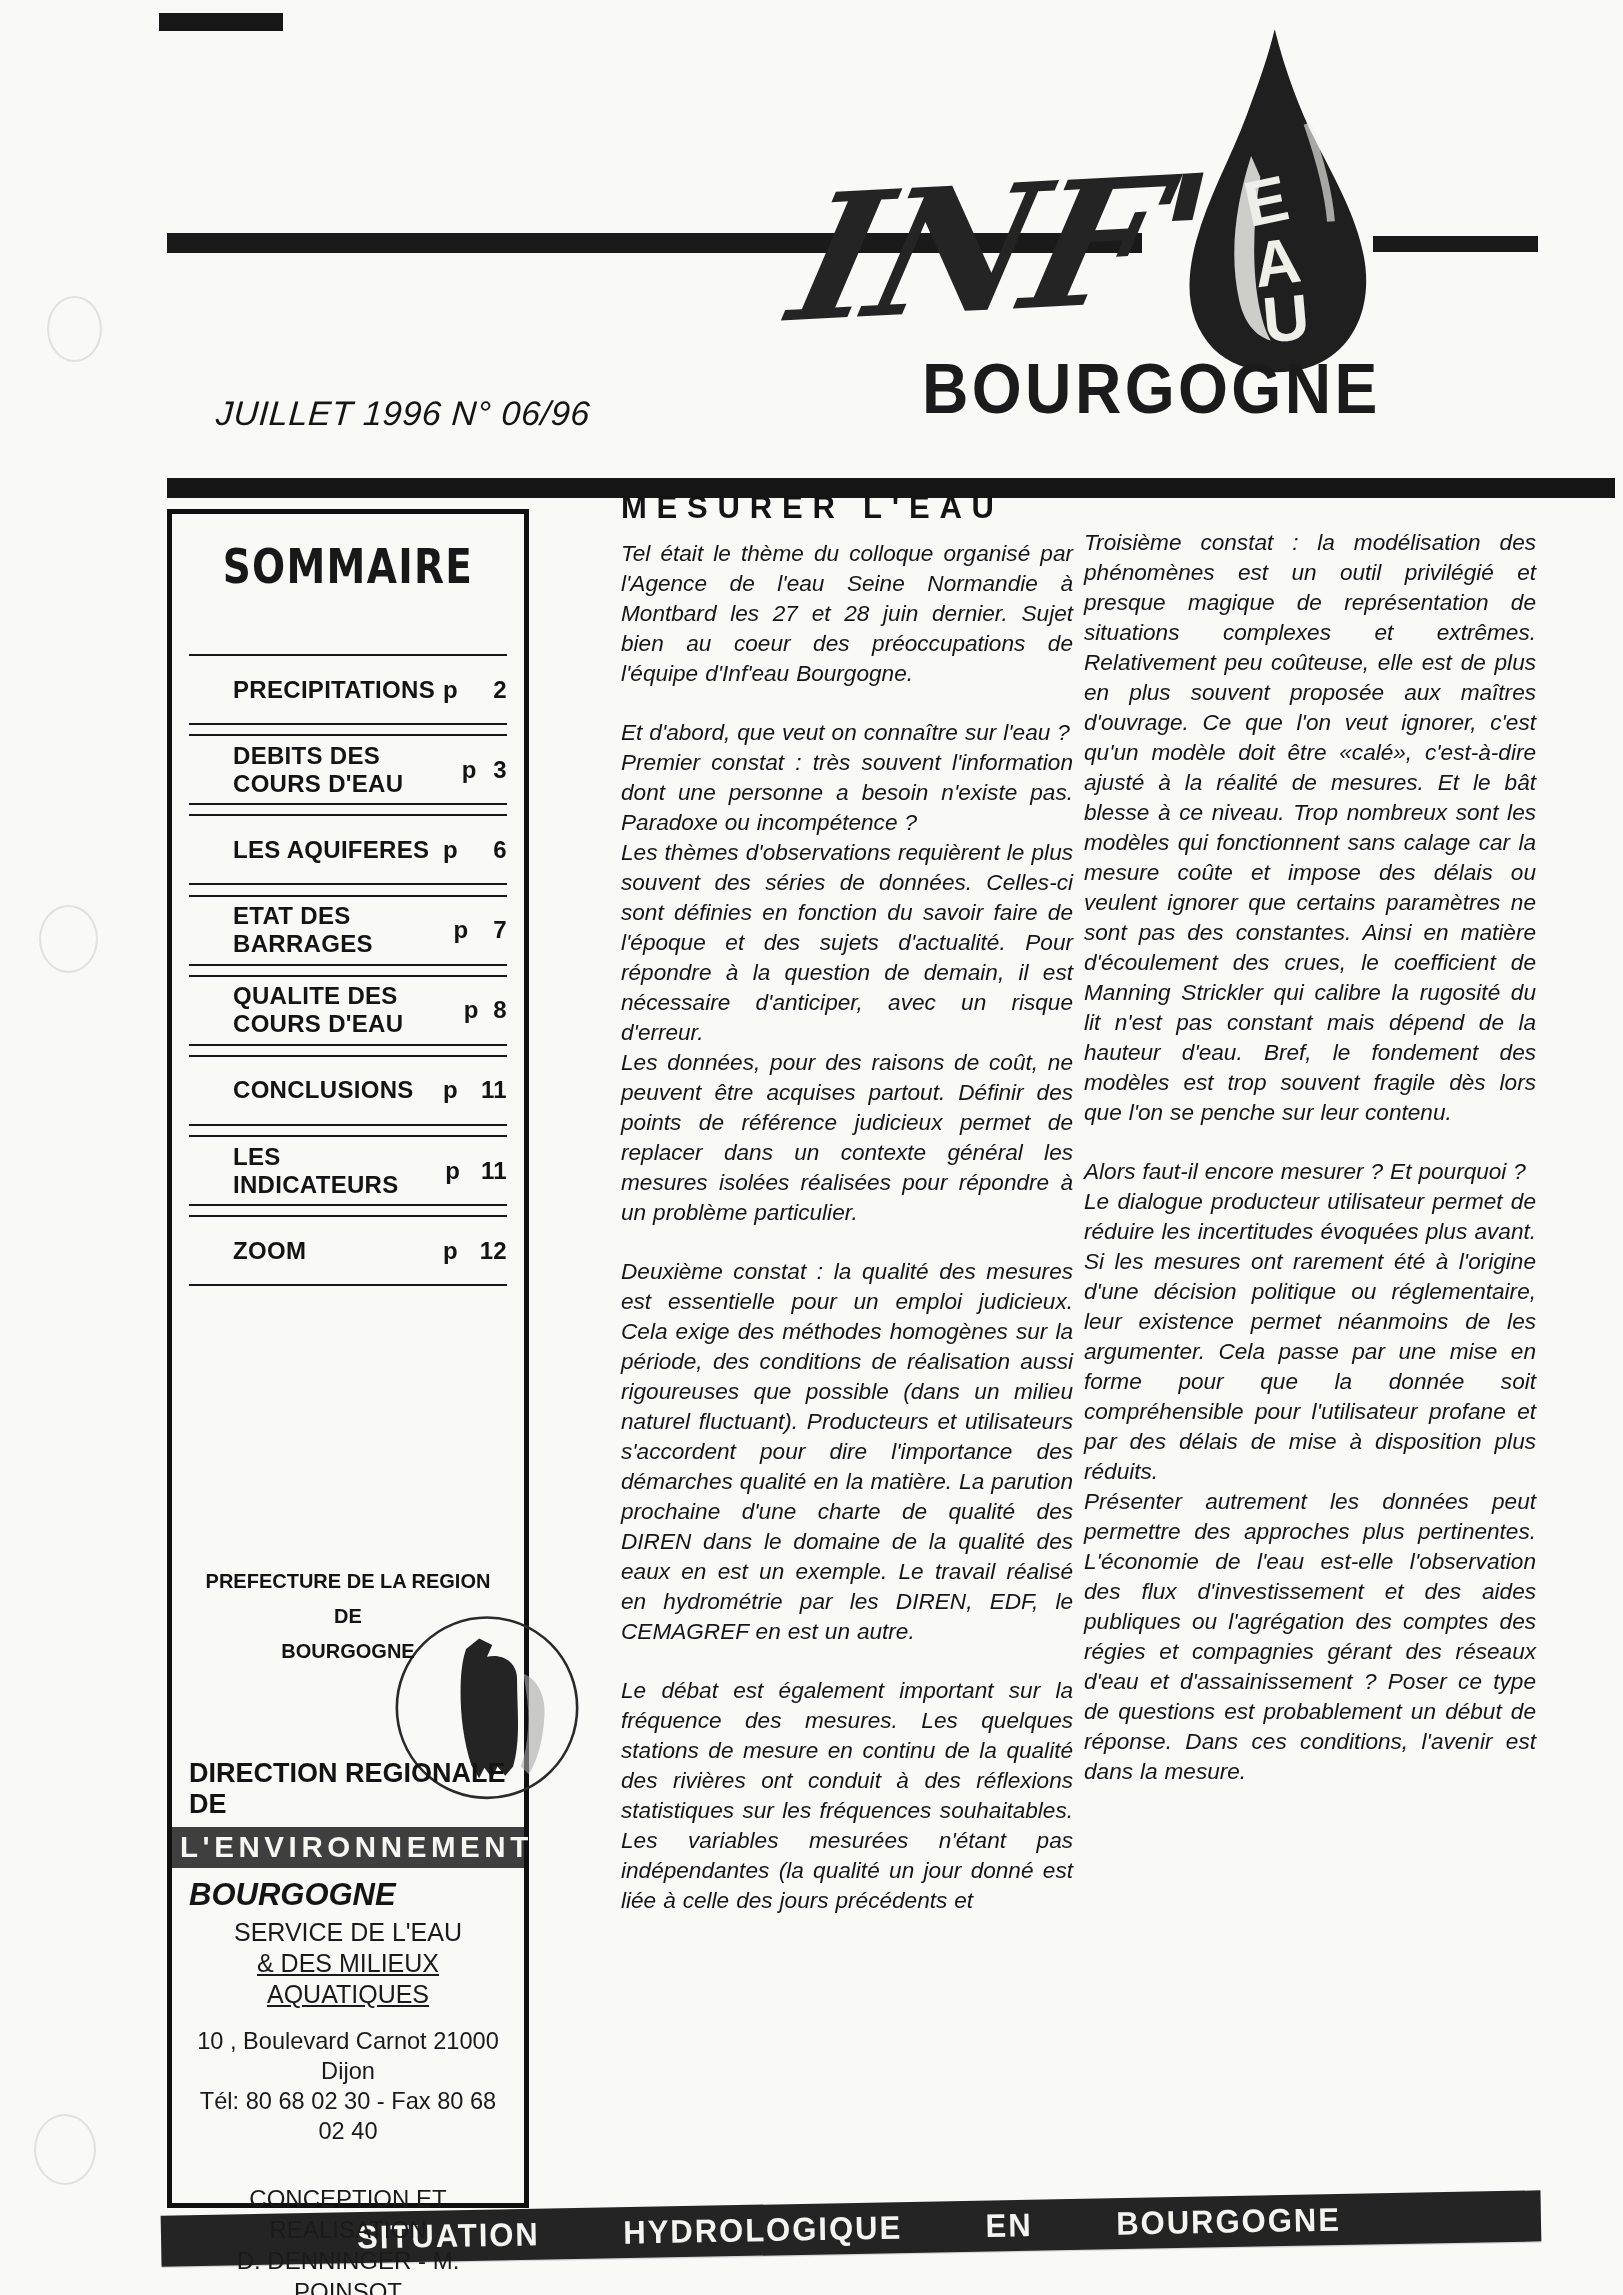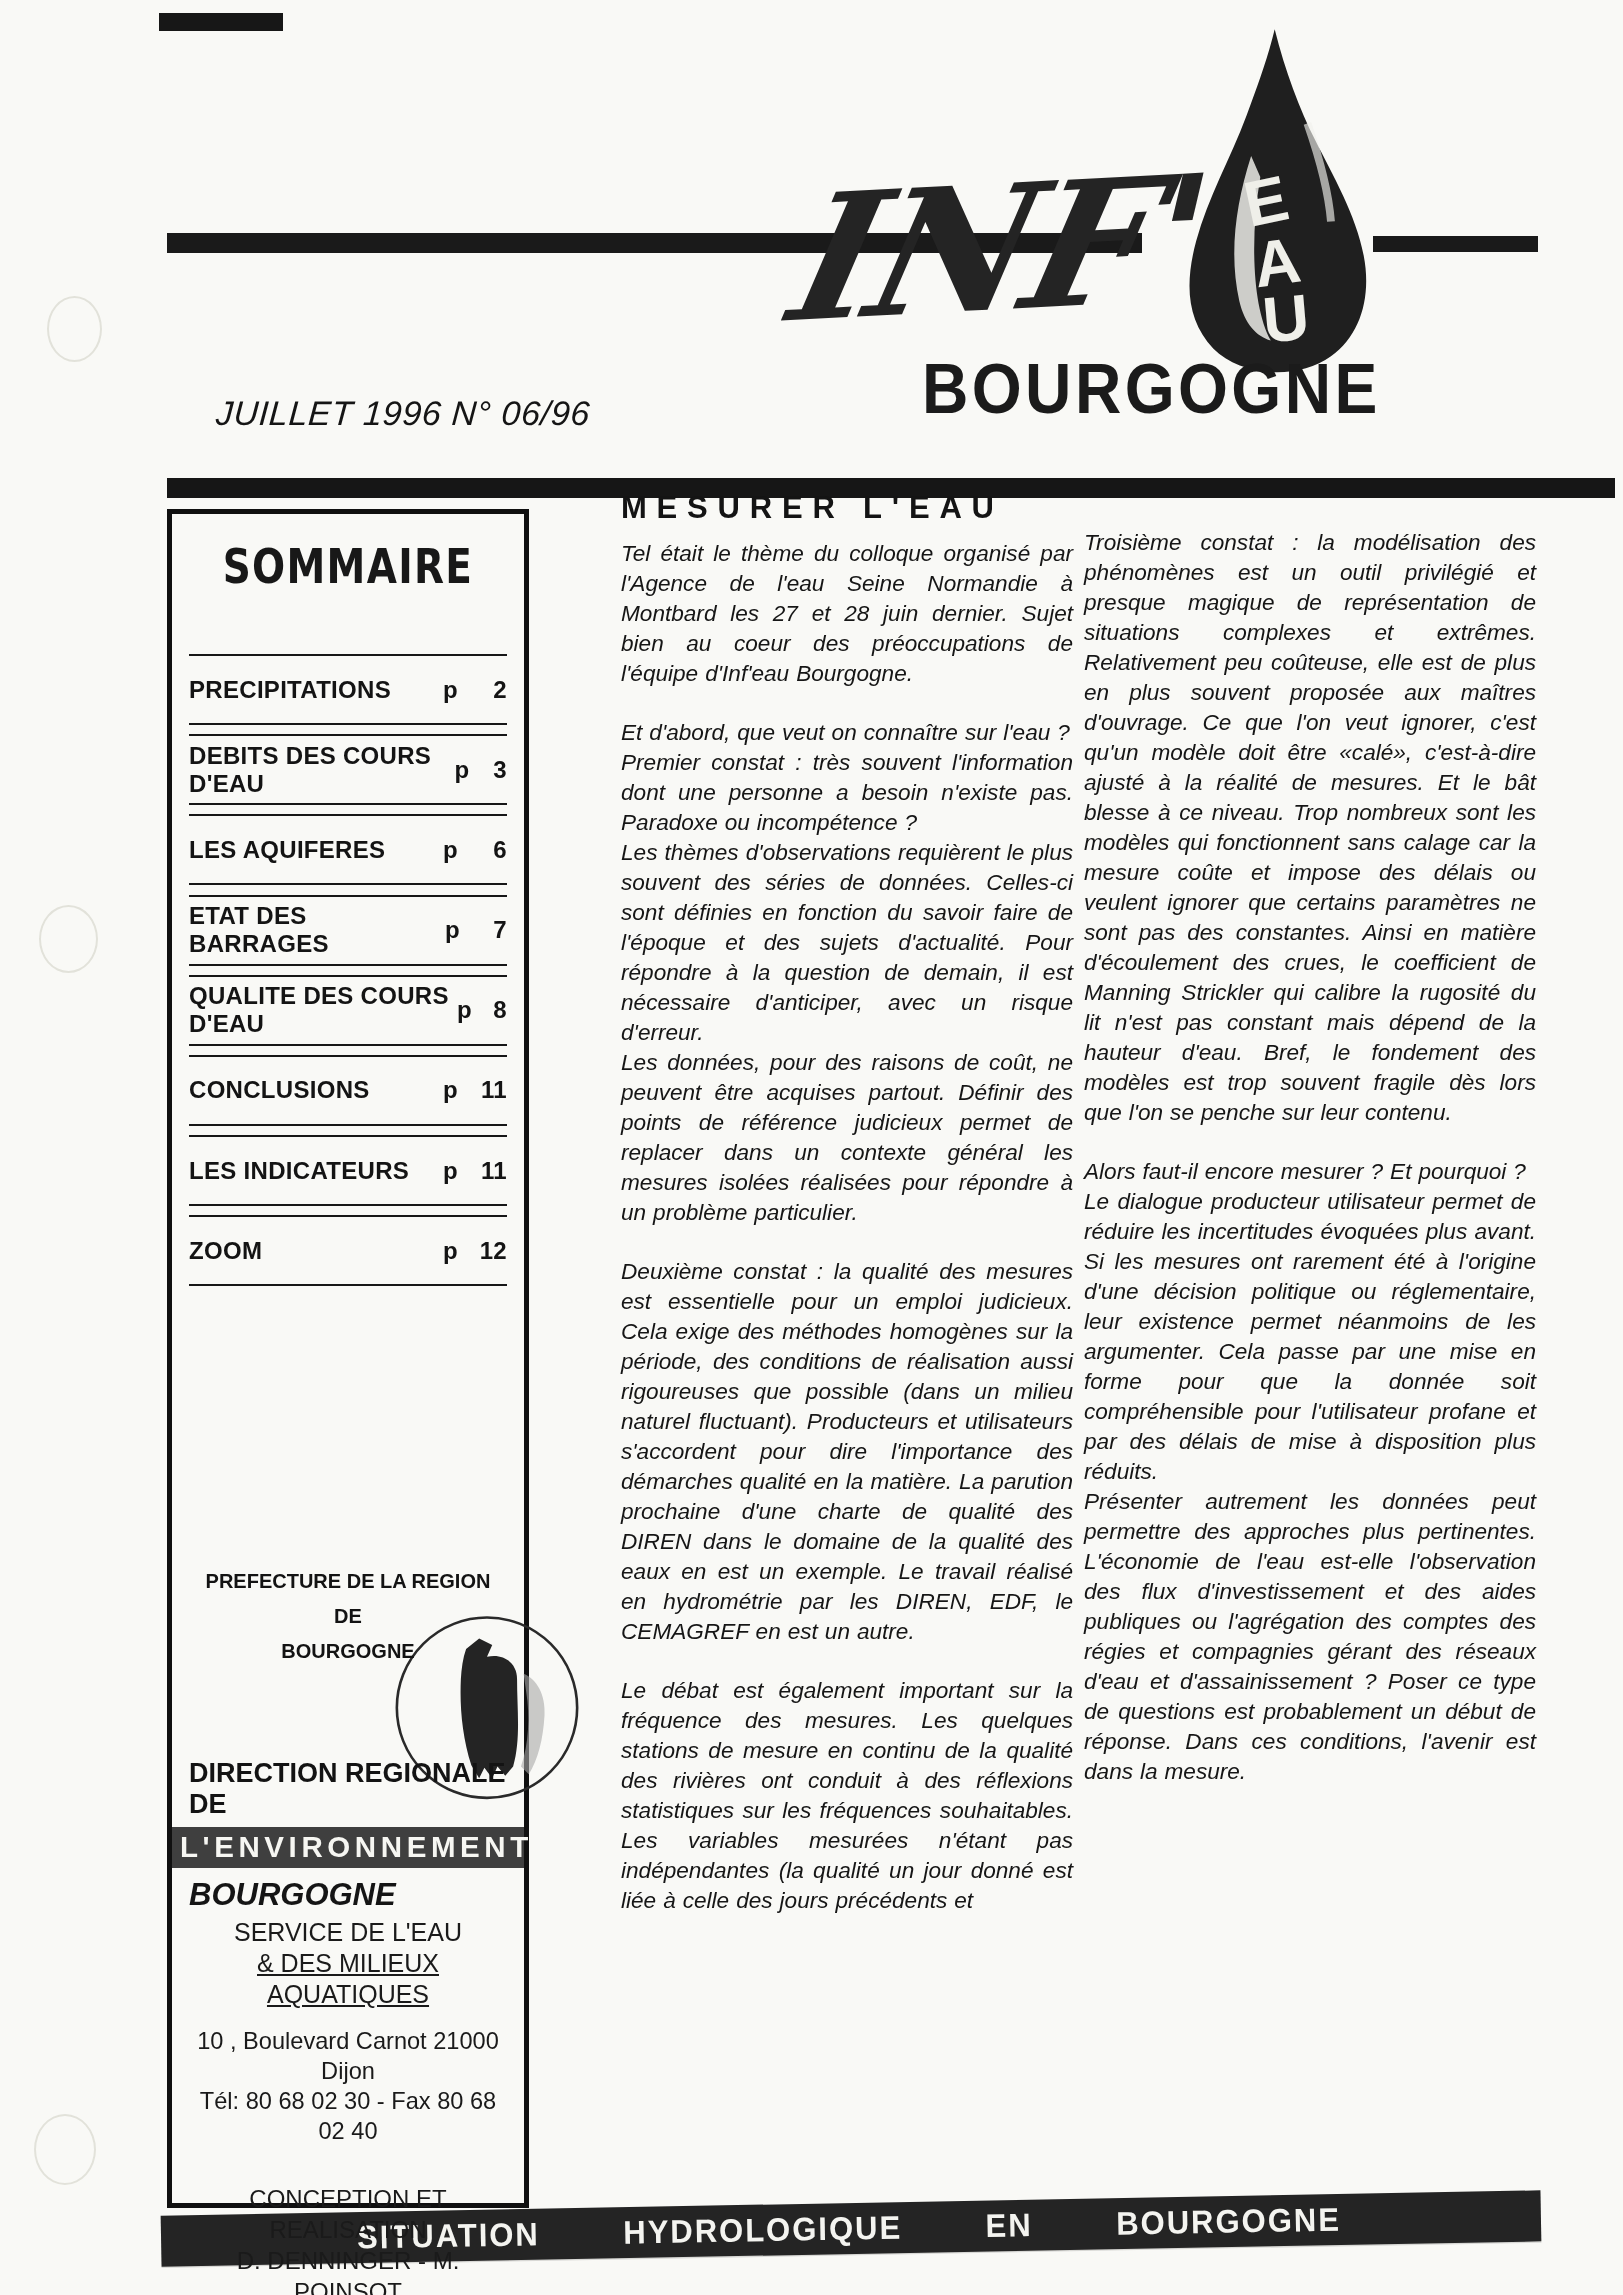--- a/index.html
+++ b/index.html
@@ -54,21 +54,21 @@
     margin-top:30px;text-align:center;
     font-family:"DejaVu Sans",sans-serif;font-weight:700;
     font-size:39px;letter-spacing:1.3px;
     transform:scaleY(1.25);color:#181818;
   }
   .toc{margin-top:65px;}
   .rule{height:2px;background:#171717;}
   .rule.gap-top{margin-top:9.2px;}
   .toc-row{
     display:flex;justify-content:space-between;align-items:center;
-    height:67px;font-weight:700;font-size:24px;letter-spacing:0.3px;color:#141414;
+    height:67px;font-weight:700;font-size:24px;letter-spacing:0.3px;color:#141414;margin-left:44px;
   }
   .toc-pg{display:flex;width:64px;justify-content:space-between;}
 
   
   .pub{position:relative;margin-top:278px;}
   .pub .z{position:relative;z-index:1;}
   .pub-title{ text-align:center;font-weight:700;font-size:20px;line-height:35px;color:#131313;}
   .region-logo{position:absolute;left:200px;top:47px;width:196px;height:196px;z-index:0;}
   .direction-line{margin-top:89px;font-weight:700;font-size:27px;color:#131313;}
   .env-band{

